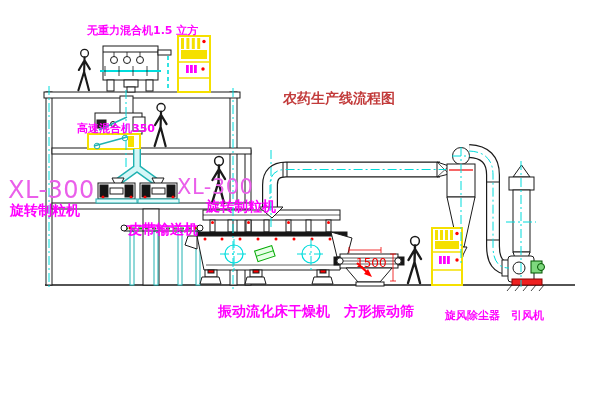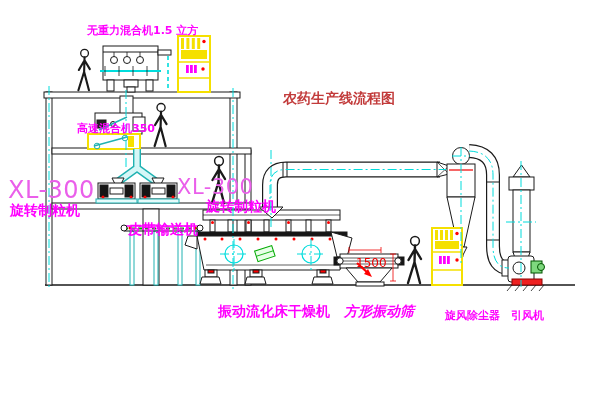--- a/index.html
+++ b/index.html
@@ -298,20 +298,20 @@
 <div class="lbl modelbig" style="left:8px;top:163px;">XL-300</div>
 <div class="lbl sm" style="left:10px;top:188px;">旋转制粒机</div>
 
 <div class="lbl model" style="left:177px;top:162px;">XL-300</div>
 <div class="lbl sm" style="left:206px;top:184px;">旋转制粒机</div>
 
 <div class="lbl sm" style="left:128px;top:207px;">皮带输送机</div>
 
 <div class="lbl sm" style="left:218px;top:289px;">振动流化床干燥机</div>
 
-<div class="lbl sm" style="left:344px;top:289px;font-style:italic;">方形振动筛</div>
+<div class="lbl sm" style="left:344px;top:289px;">方形振动筛</div>
 
 <div class="lbl md" style="left:445px;top:295px;">旋风除尘器</div>
 <div class="lbl md" style="left:511px;top:295px;">引风机</div>
 
 <div class="lbl dim" style="left:356px;top:242px;">1500</div>
 
 </div>
 
 </body></html>

